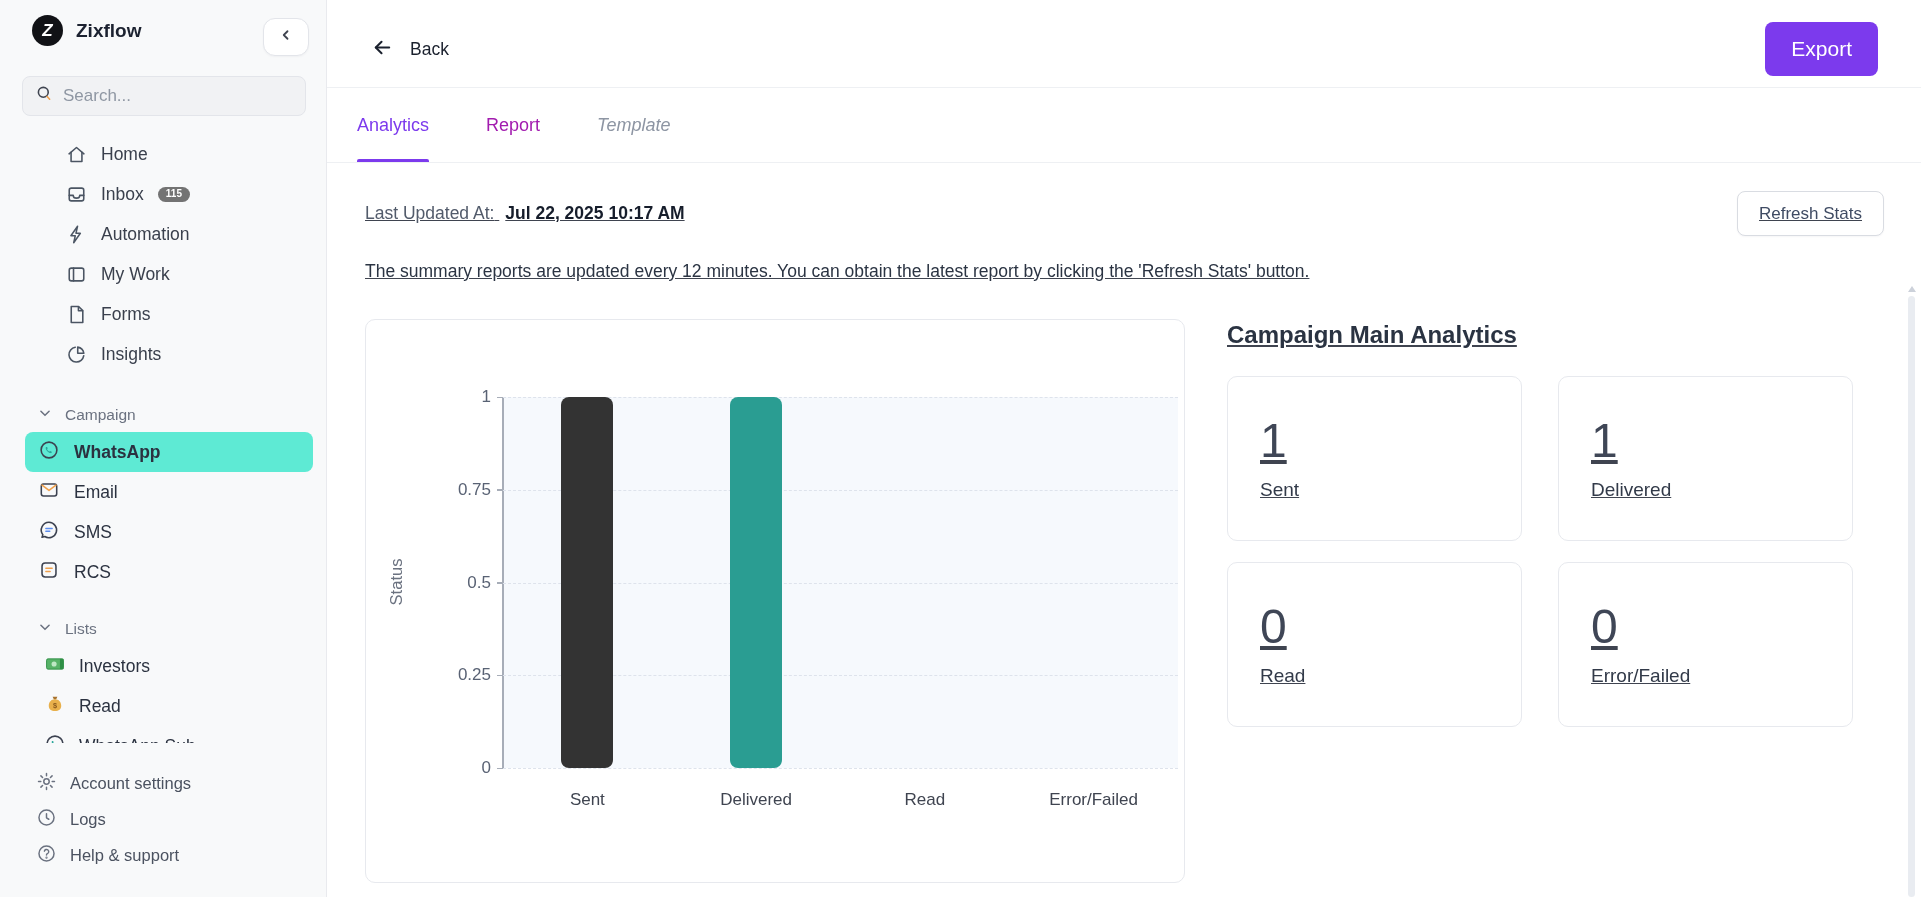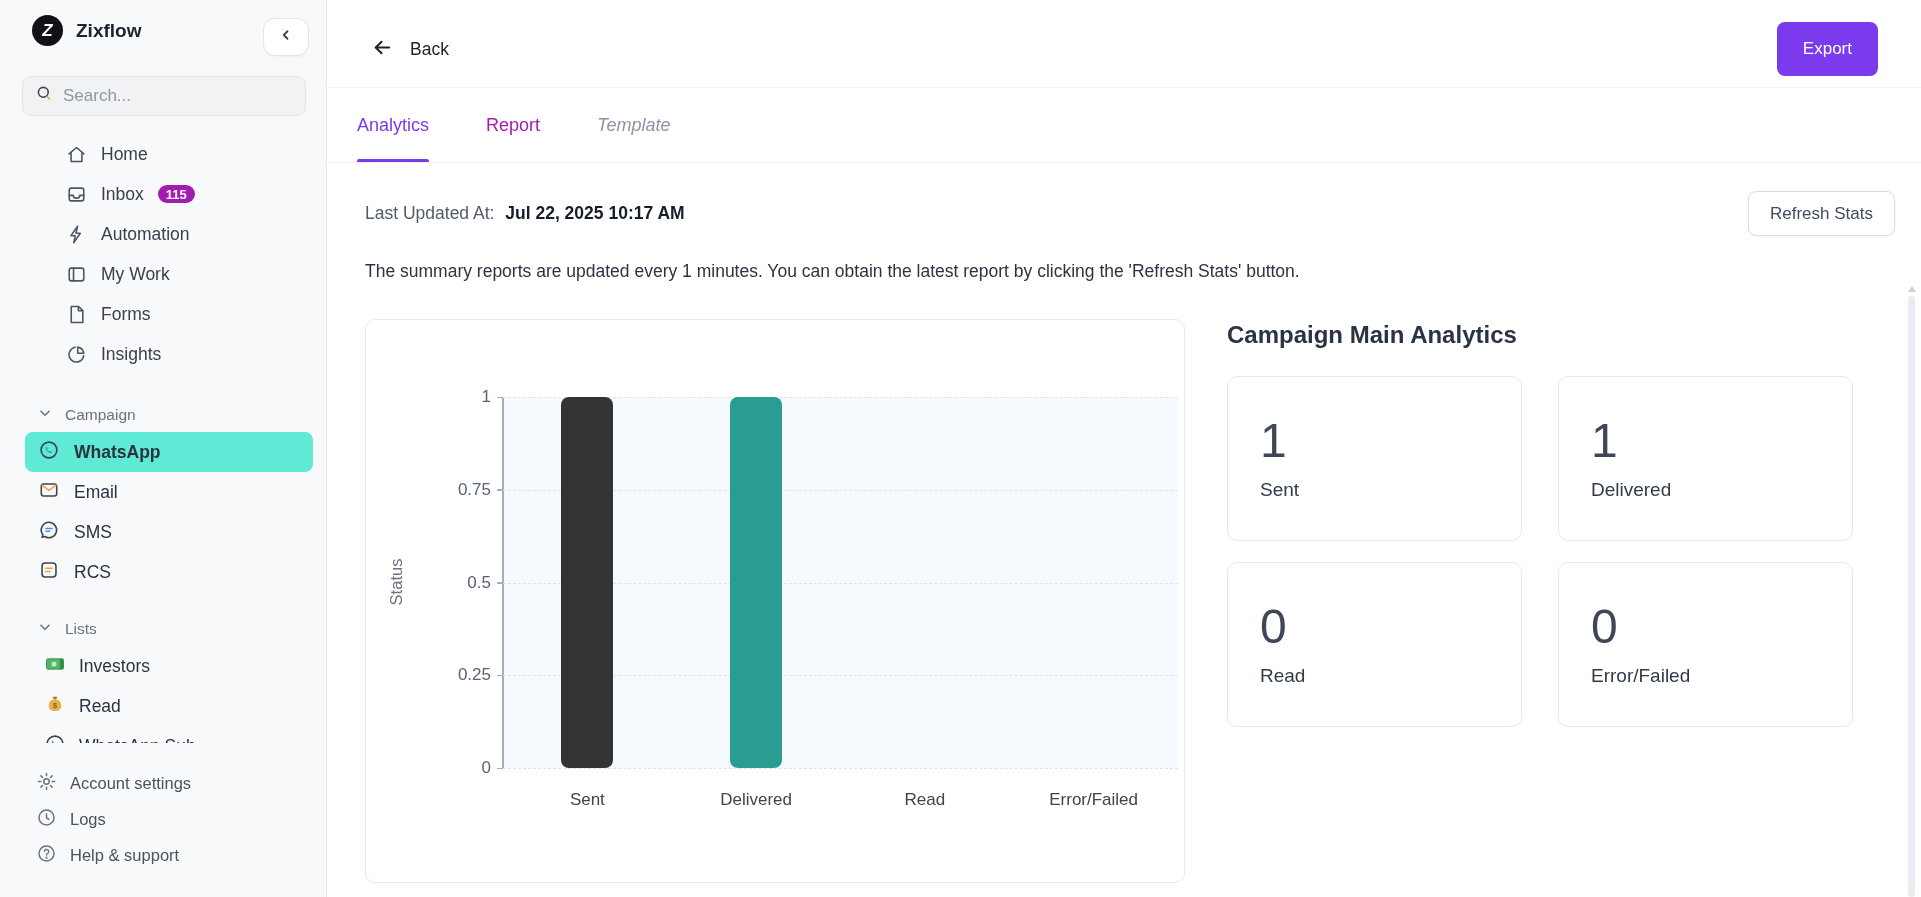--- a/index.html
+++ b/index.html
@@ -18,21 +18,21 @@
     align-items:center; justify-content:center; cursor:pointer; box-shadow:0 1px 2px rgba(20,20,40,.04); }
   .search-box { margin:14px 20px 0 22px; height:42px; background:#f1f2f4; border:1px solid #e3e5ea;
     border-radius:8px; display:flex; align-items:center; padding:0 12px; gap:9px; }
   .search-box input { border:none; outline:none; background:transparent; font-size:17px;
     color:#3f4450; width:100%; font-family:"Liberation Sans", sans-serif; }
   .search-box input::placeholder { color:#8f97a3; }
   .side-scroll { flex:1 1 auto; overflow:hidden; margin-top:18px; }
   .nav-item { height:40px; display:flex; align-items:center; gap:14px; padding:0 16px 0 38px;
     font-size:17.5px; color:#3a404d; cursor:pointer;margin-left:27px; }
   .nav-item .ico { display:flex; width:22px; justify-content:center; }
-  .badge { background:#a21caf; color:#fff; font-size:13px; font-weight:700; border-radius:9px;
+  .badge { background:#737373; color:#fff; font-size:10px; font-weight:700; border-radius:9px;
     padding:2.5px 8px; line-height:1; }
   .section-head { height:34px; display:flex; align-items:center; gap:13px; padding:0 16px 0 38px;
     font-size:15.5px; color:#6b7280; cursor:pointer; }
   .section-campaign { margin-top:24px; }
   .section-lists { margin-top:20px; }
   .chan-wrap { padding:0 13px 0 25px; }
   .chan-item { height:40px; display:flex; align-items:center; gap:14px; padding:0 0 0 13px;
     font-size:17.5px; color:#2b3240; border-radius:8px; cursor:pointer; }
   .chan-item.active { background:#5eead4; font-weight:700;text-align:right; }
   .list-item { height:40px; display:flex; align-items:center; gap:13px; padding:0 16px 0 44px;
@@ -41,30 +41,30 @@
   .foot-item { height:36px; display:flex; align-items:center; gap:13px; padding:0 16px 0 36px;
     font-size:16.5px; color:#4b5260; cursor:pointer; }
 
   
   .main { position:absolute; left:327px; top:11px; width:1594px; height:897px; background:#fff; }
   .topbar { height:77px; display:flex; align-items:center; justify-content:space-between;
     padding:0 43px 0 44px; border-bottom:1px solid #eef0f3; }
   .back-group { display:flex; align-items:center; gap:16px; cursor:pointer; }
   .back-label { font-size:17.5px; color:#1b212e; }
   .export-btn { background:#7c3aed; color:#fff; border:none; border-radius:8px; height:54px;
-    padding:0 26px; font-size:17px; font-family:"Liberation Sans", sans-serif; cursor:pointer; }
+    padding:0 26px; font-size:21px; font-family:"Liberation Sans", sans-serif; cursor:pointer; }
   .tabs-row { height:75px; border-bottom:1px solid #eef0f3; display:flex; align-items:center;
     gap:57px; padding:0 30px; position:relative; }
   .tab { font-size:18px; color:#a21caf; cursor:pointer; height:100%; display:flex;
     align-items:center; position:relative; }
   .tab.t2 { color:#8d95a3;font-style:italic; }
   .tab.active { color:#7c3aed; font-weight:500; }
   .tab.active::after { content:""; position:absolute; left:0; right:0; bottom:0; height:3px;
     background:#7c3aed; border-radius:2px 2px 0 0; }
-  .content { padding:0 26px 0 38px; }
+  .content { padding:0 37px 0 38px;text-decoration:underline; }
   .meta-row { margin-top:28px; display:flex; align-items:center; justify-content:space-between; }
   .updated { font-size:17.5px; color:#525b6b; }
   .updated b { color:#161d2b; margin-left:6px; }
   .refresh-btn { background:#fff; border:1px solid #d9dce2; border-radius:8px; height:45px;
     padding:0 21px; font-size:17px; color:#3f4b63; font-family:"Liberation Sans", sans-serif;
     cursor:pointer; box-shadow:0 1px 2px rgba(20,20,40,.04); }
   .desc { margin-top:25px; font-size:17.5px; color:#2b3443; }
 
   .content-row { margin-top:37px; display:flex; gap:42px; }
   .chart-card { width:820px; height:564px; border:1px solid #e7e9ee; border-radius:10px;
@@ -299,21 +299,21 @@
       <div class="tab t2">Template</div>
     </div>
   <div class="content">
     <div class="meta-row">
       <div class="updated">
         <span>Last Updated At:</span>
         <b>Jul 22, 2025 10:17 AM</b>
       </div>
       <button class="refresh-btn">Refresh Stats</button>
     </div>
-    <div class="desc">The summary reports are updated every 1 minutes. You can obtain the latest report by clicking the 'Refresh Stats' button.</div>
+    <div class="desc">The summary reports are updated every 12 minutes. You can obtain the latest report by clicking the 'Refresh Stats' button.</div>
     <div class="content-row">
       <div class="chart-card" id="chart-card">
         <div class="ylab">Status</div>
         <div class="plot"></div>
         <div class="spine"></div>
       <div class="gridline" style="top: 448px;"></div>
           <div class="ytick-label" style="top: 448px; left: 35px;">0</div>
           <div class="ytick-mark" style="top: 447.5px;"></div>
           <div class="gridline" style="top: 355.25px;"></div>
           <div class="ytick-label" style="top: 355.25px; left: 35px;">0.25</div>

